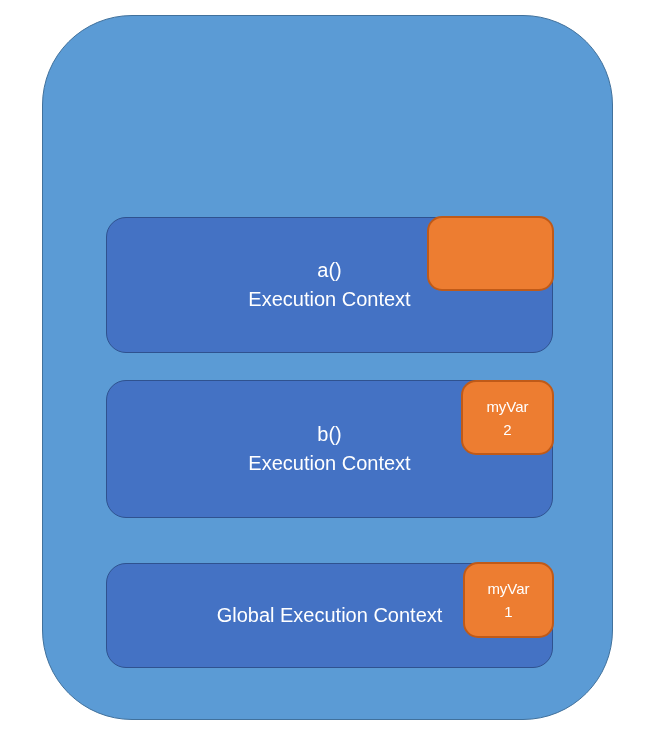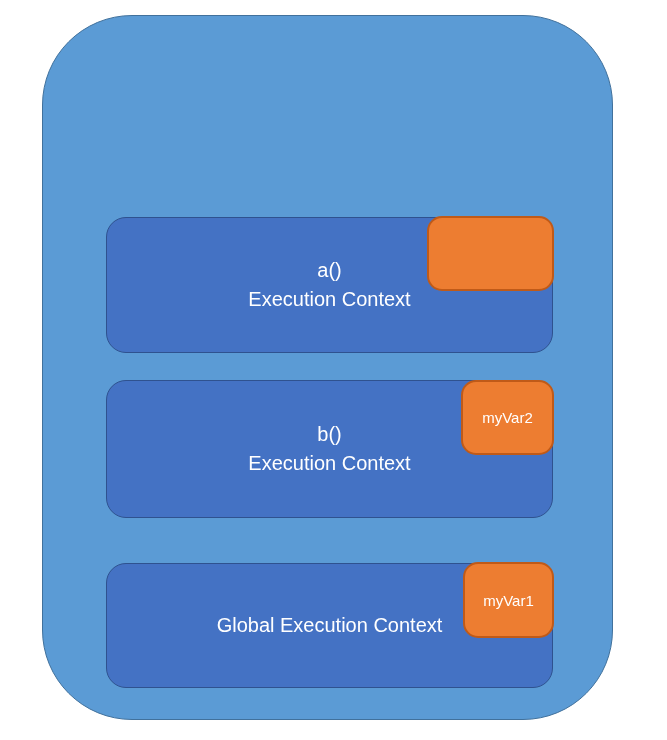--- a/index.html
+++ b/index.html
@@ -38,29 +38,30 @@
     flex-direction: column;
     align-items: center;
     justify-content: center;
     color: #ffffff;
     font-size: 20px;
     line-height: 29px;
     text-align: center;
   }
   .context-a      { top: 217px; height: 136px; }
   .context-b      { top: 380px; height: 138px; }
-  .context-global { top: 563px; height: 125px; }
+  .context-global { top: 563px; height: 105px; }
 
   .variable-box {
     position: absolute;
     box-sizing: border-box;
     background: #ed7d31;
     border: 2px solid #c05a18;
     border-radius: 15px;
     display: flex;
+    flex-direction: column;
     align-items: center;
     justify-content: center;
     color: #ffffff;
     font-size: 15px;
     line-height: 23px;
     text-align: center;
   }
   .variable-a      { left: 427px; top: 216px; width: 127px; height: 75px; }
   .variable-b      { left: 461px; top: 380px; width: 93px;  height: 75px; }
   .variable-global { left: 463px; top: 562px; width: 91px;  height: 76px; }

